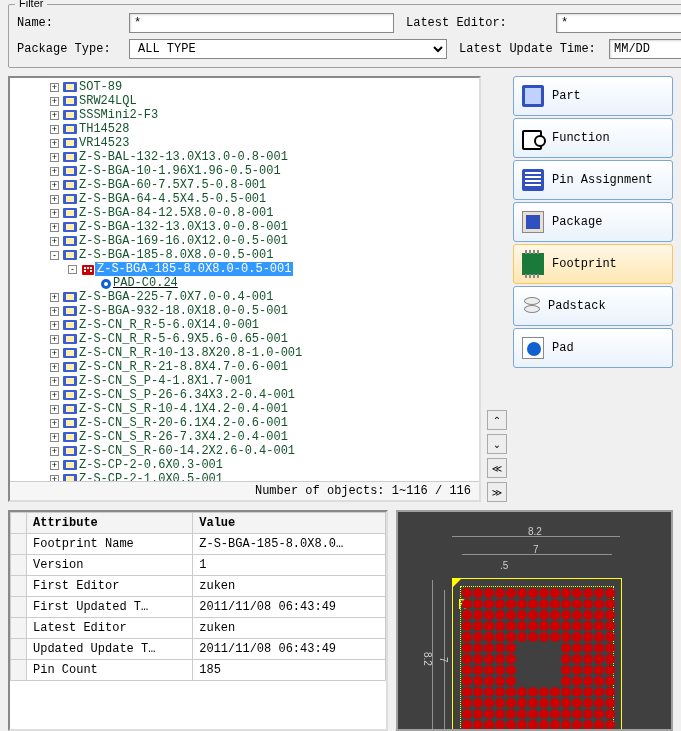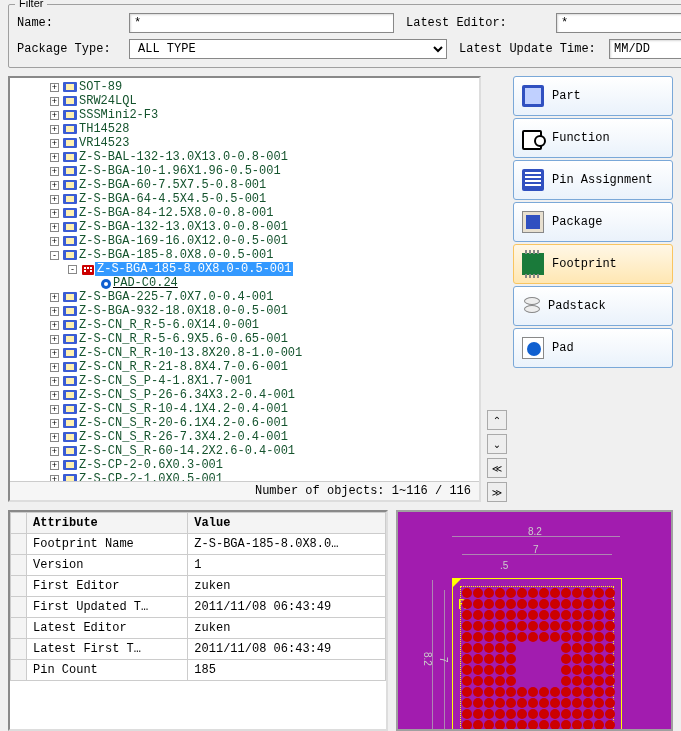--- a/index.html
+++ b/index.html
@@ -130,21 +130,21 @@
 .cat-label { font-family: "Courier New", monospace; font-size: 12px; }
 .bottom { display: flex; gap: 8px; margin-top: 8px; flex: 1; }
 .attr-panel {
   border: 2px inset #ddd; background:#fff; width: 380px; overflow:auto;
 }
 .attr-table { width:100%; border-collapse: collapse; font-family:"Courier New",monospace; font-size:12px;}
 .attr-table th,.attr-table td{border:1px solid #ccc;padding:3px 6px;text-align:left;}
 .attr-table thead th{background:#f4f4f4;font-weight:bold;}
 .attr-table .rowhdr{width:16px;background:#f4f4f4;}
 .preview {
-  flex:1; border:2px solid #a0a0a0; background:#a21caf; position:relative; overflow:hidden;
+  flex:1; border:2px solid #a0a0a0; background:#404040; position:relative; overflow:hidden;
 }
 .preview-inner{position:absolute;inset:10px;}
 .dim-line{position:absolute;background:rgba(180,180,180,.7);height:1px;}
 .dim-line.v{width:1px;height:auto;}
 .dim-text{position:absolute;color:#ccc;font-size:10px;font-family:sans-serif;}
 .outline{position:absolute;border:1px solid #ffff00;}
 .letter{position:absolute;color:#ffff00;font-family:monospace;font-size:14px;}
 .bga-grid{position:absolute;display:grid;grid-template-columns:repeat(14,10px);grid-template-rows:repeat(14,10px);gap:1px;}
 .ball{width:10px;height:10px;border-radius:50%;background:#cc0000;}
 .ball.empty{background:transparent;}
@@ -395,21 +395,21 @@
               <td>First Updated T…</td>
               <td>2011/11/08 06:43:49</td>
             </tr>
             <tr>
               <td class="rowhdr"></td>
               <td>Latest Editor</td>
               <td>zuken</td>
             </tr>
             <tr>
               <td class="rowhdr"></td>
-              <td>Latest First T…</td>
+              <td>Updated Update T…</td>
               <td>2011/11/08 06:43:49</td>
             </tr>
             <tr>
               <td class="rowhdr"></td>
               <td>Pin Count</td>
               <td>185</td>
             </tr>
           </tbody>
     </table>
   </div>

